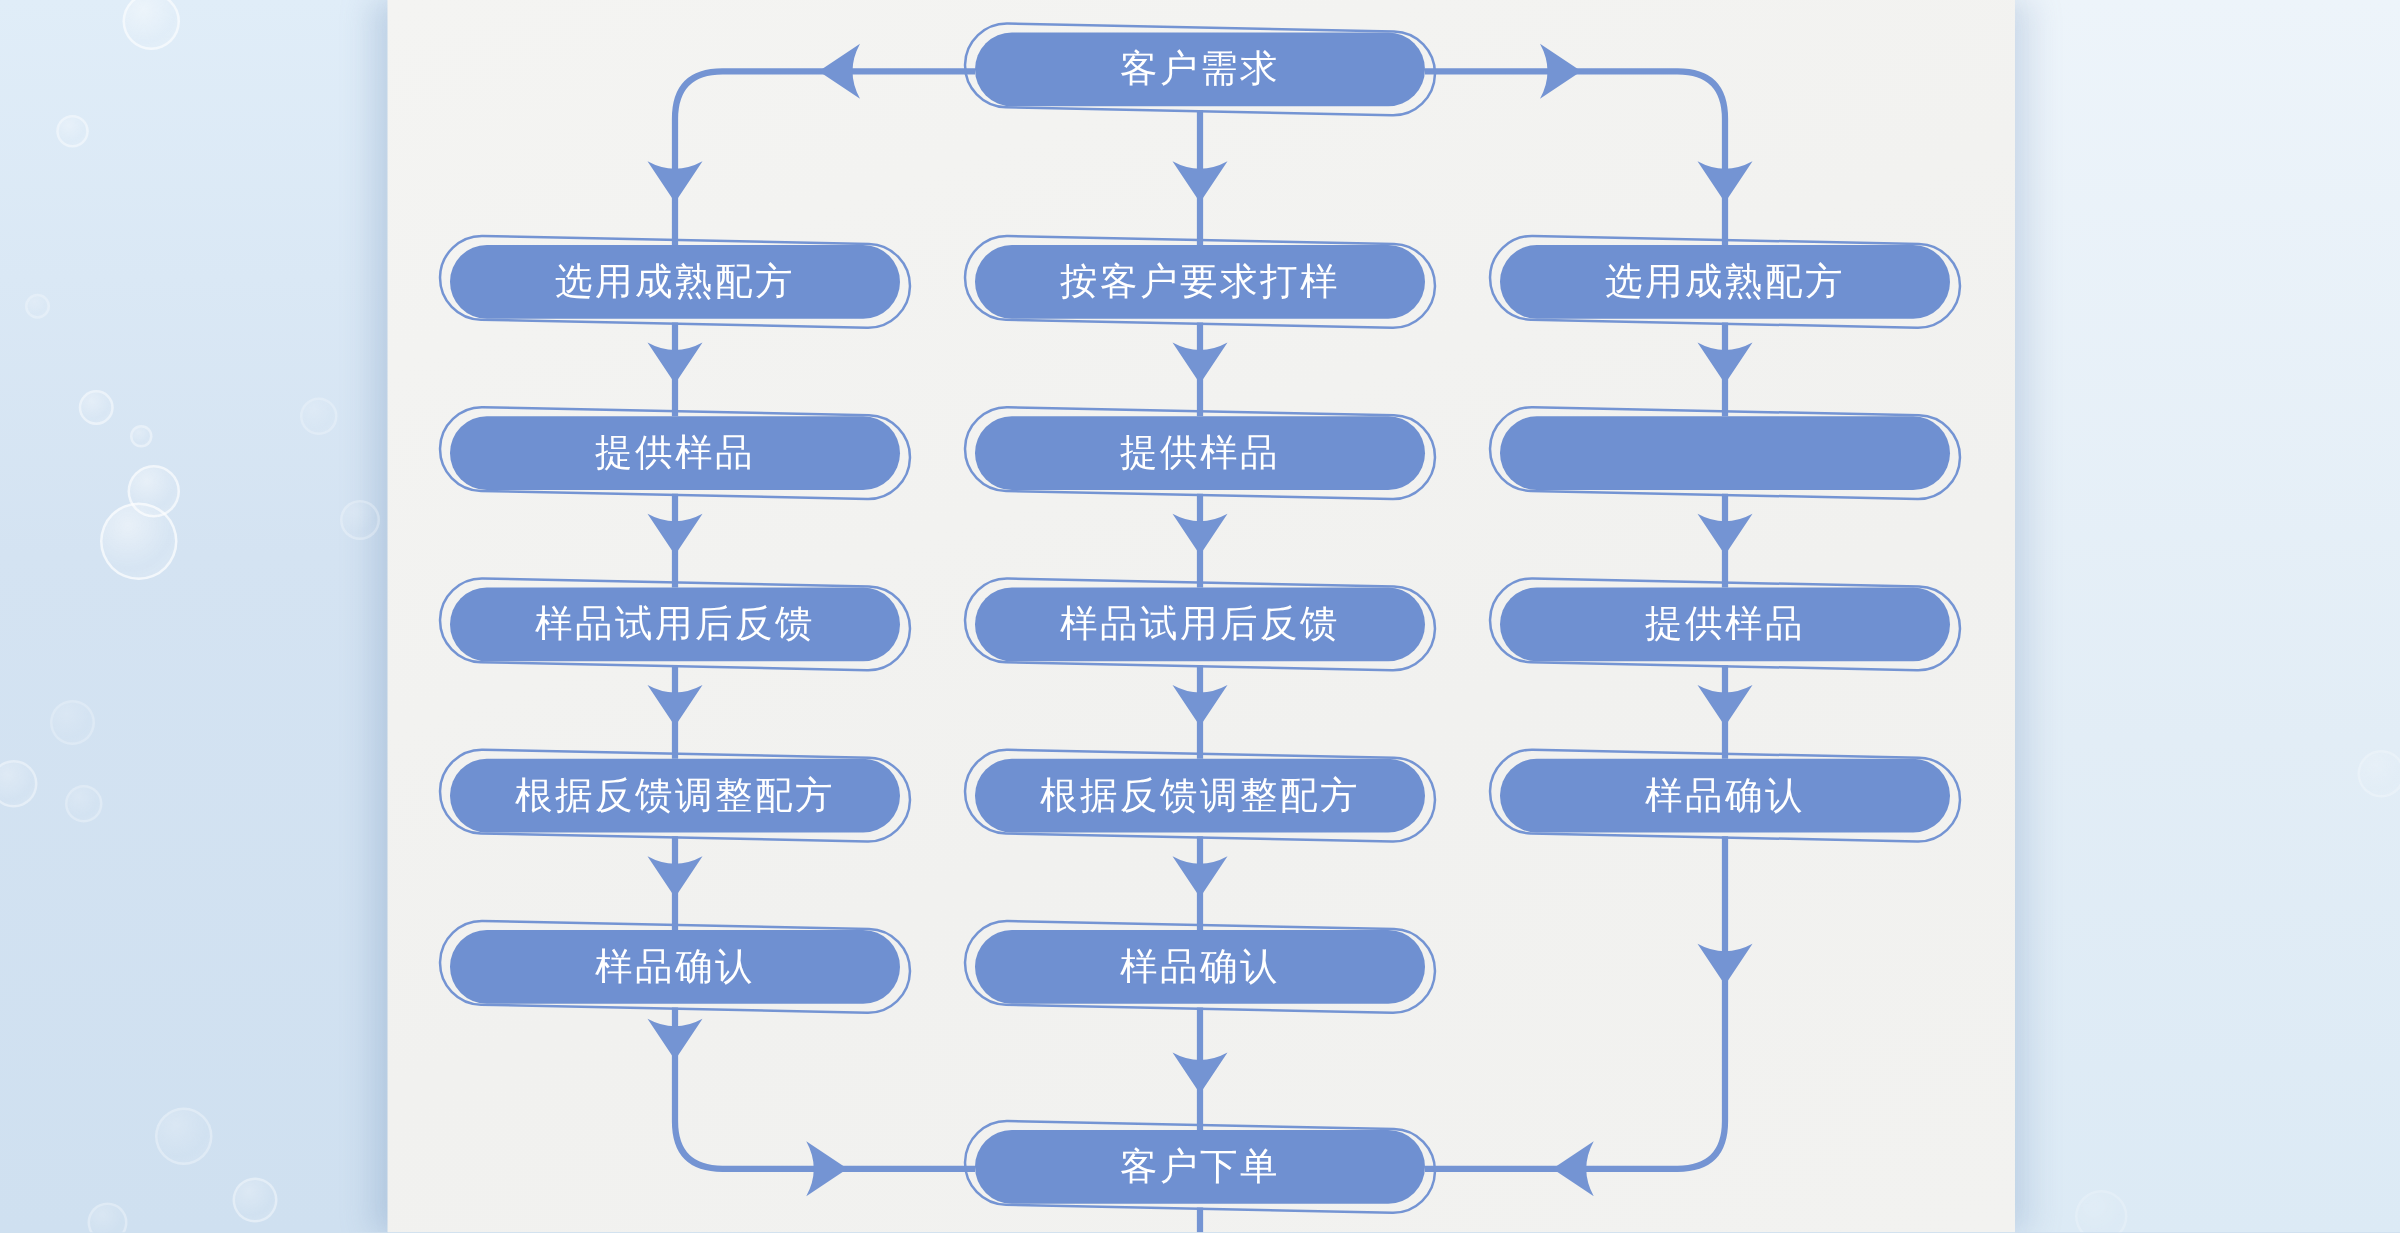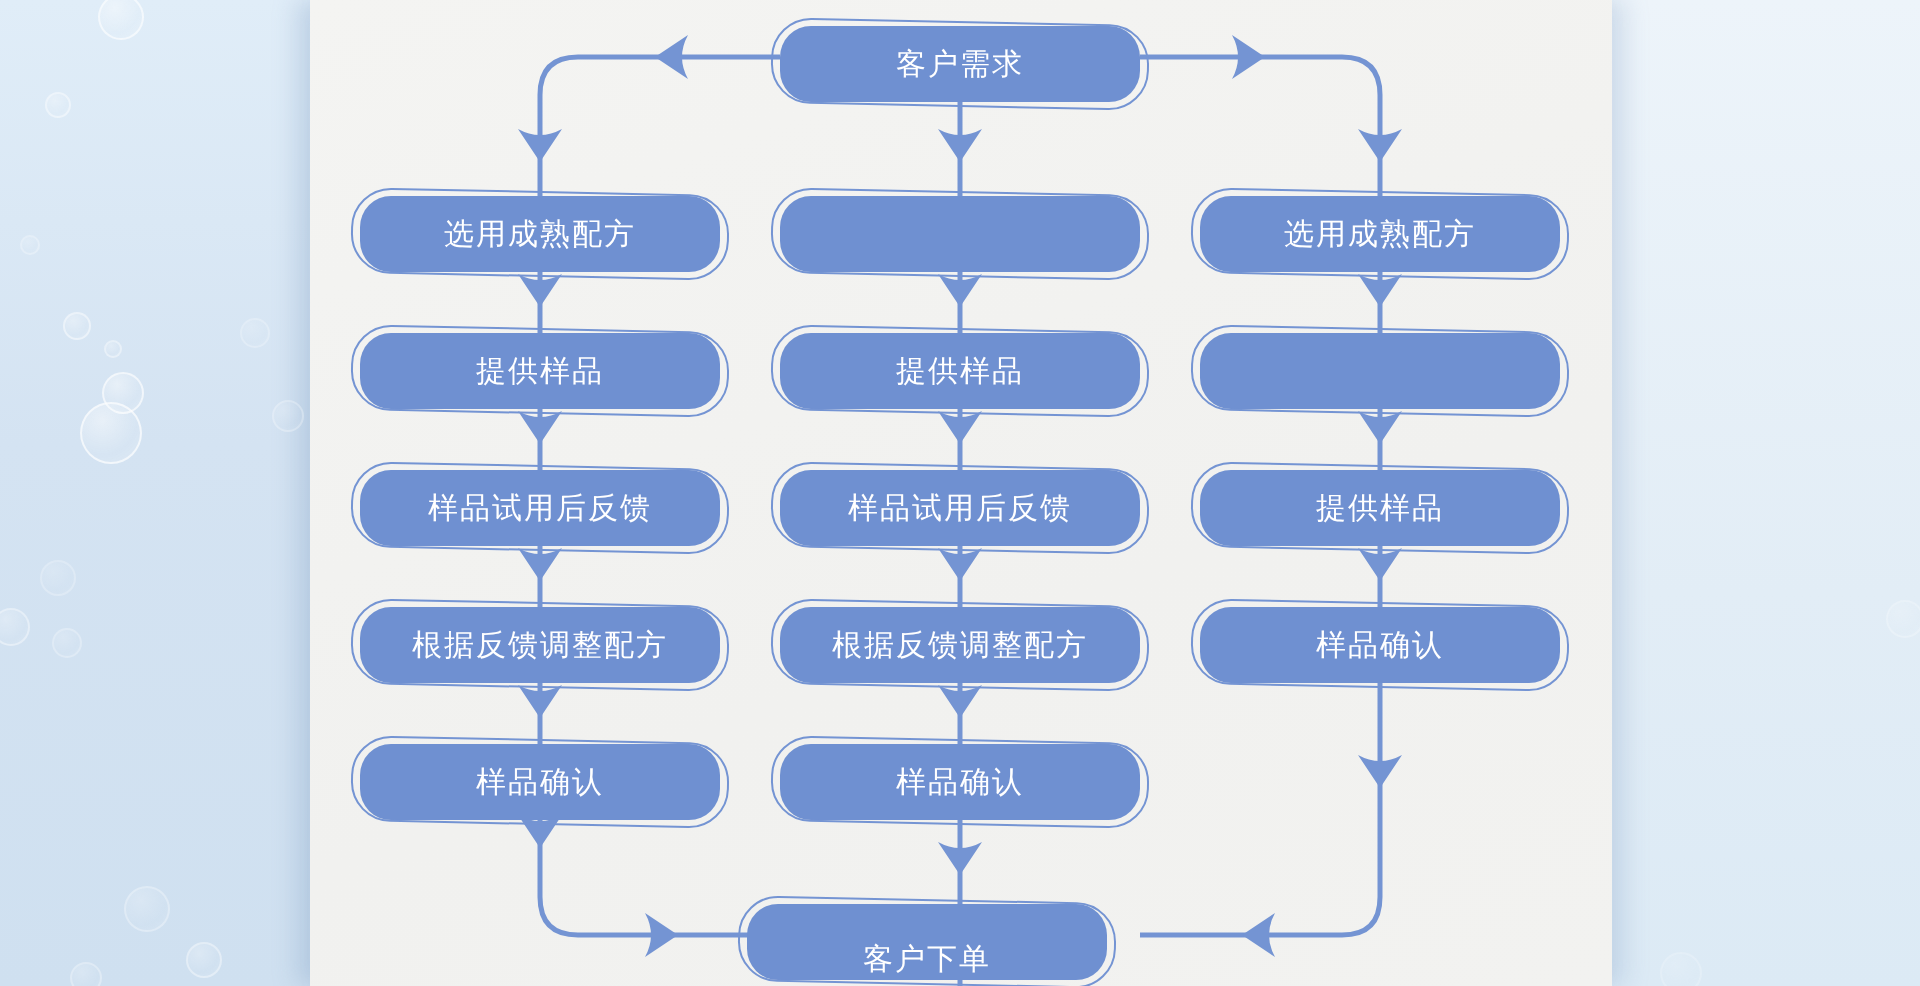--- a/index.html
+++ b/index.html
@@ -21,21 +21,21 @@
     background:linear-gradient(160deg,#f4f4f2 0%,#f1f1ef 60%,#f2f2f0 100%);
     box-shadow:-14px 0 22px rgba(120,150,190,.28), 14px 0 22px rgba(120,150,190,.22);
   }
   .bubble{
     position:absolute;border-radius:50%;
     border:2px solid rgba(255,255,255,.8);
     background:radial-gradient(circle at 35% 28%, rgba(255,255,255,.55), rgba(255,255,255,.08) 62%, rgba(255,255,255,.3) 100%);
   }
   svg.connectors{position:absolute;left:0;top:0;}
   .pill{
-    position:absolute;width:360px;height:76px;border-radius:31px;
+    position:absolute;width:360px;height:59px;border-radius:31px;
     background:var(--node-fill,#6f90d1);
     display:flex;align-items:center;justify-content:center;
   }
   .pill .ring{
     position:absolute;left:-9px;right:-9px;top:-5px;bottom:-5px;
     border:2.5px solid var(--connector,#7494d3);
     border-radius:40px;transform:rotate(1.2deg);pointer-events:none;
   }
   .pill .label{
     position:relative;color:#fff;font-size:30px;letter-spacing:2px;
@@ -113,20 +113,21 @@
       <div class="pill" style="left: 780px; top: 26px;">
         <div class="ring"></div>
         <div class="label" style="color: rgb(255, 255, 255);">客户需求</div>
       </div>
       <div class="pill" style="left: 360px; top: 196px;">
         <div class="ring"></div>
         <div class="label" style="color: rgb(255, 255, 255);">选用成熟配方</div>
       </div>
       <div class="pill" style="left: 780px; top: 196px;">
         <div class="ring"></div>
+        <div class="label" style="color: rgb(255, 255, 255);">按客户要求打样</div>
       </div>
       <div class="pill" style="left: 1200px; top: 196px;">
         <div class="ring"></div>
         <div class="label" style="color: rgb(255, 255, 255);">选用成熟配方</div>
       </div>
       <div class="pill" style="left: 360px; top: 333px;">
         <div class="ring"></div>
         <div class="label" style="color: rgb(255, 255, 255);">提供样品</div>
       </div>
       <div class="pill" style="left: 780px; top: 333px;">
@@ -161,18 +162,18 @@
         <div class="label" style="color: rgb(255, 255, 255);">样品确认</div>
       </div>
       <div class="pill" style="left: 360px; top: 744px;">
         <div class="ring"></div>
         <div class="label" style="color: rgb(255, 255, 255);">样品确认</div>
       </div>
       <div class="pill" style="left: 780px; top: 744px;">
         <div class="ring"></div>
         <div class="label" style="color: rgb(255, 255, 255);">样品确认</div>
       </div>
-      <div class="pill" style="left: 747px; top: 904px; align-items: flex-end;">
+      <div class="pill" style="left: 780px; top: 904px;">
         <div class="ring"></div>
         <div class="label" style="color: rgb(255, 255, 255);">客户下单</div>
       </div>
     </div>
 </div>
 
 </body></html>

